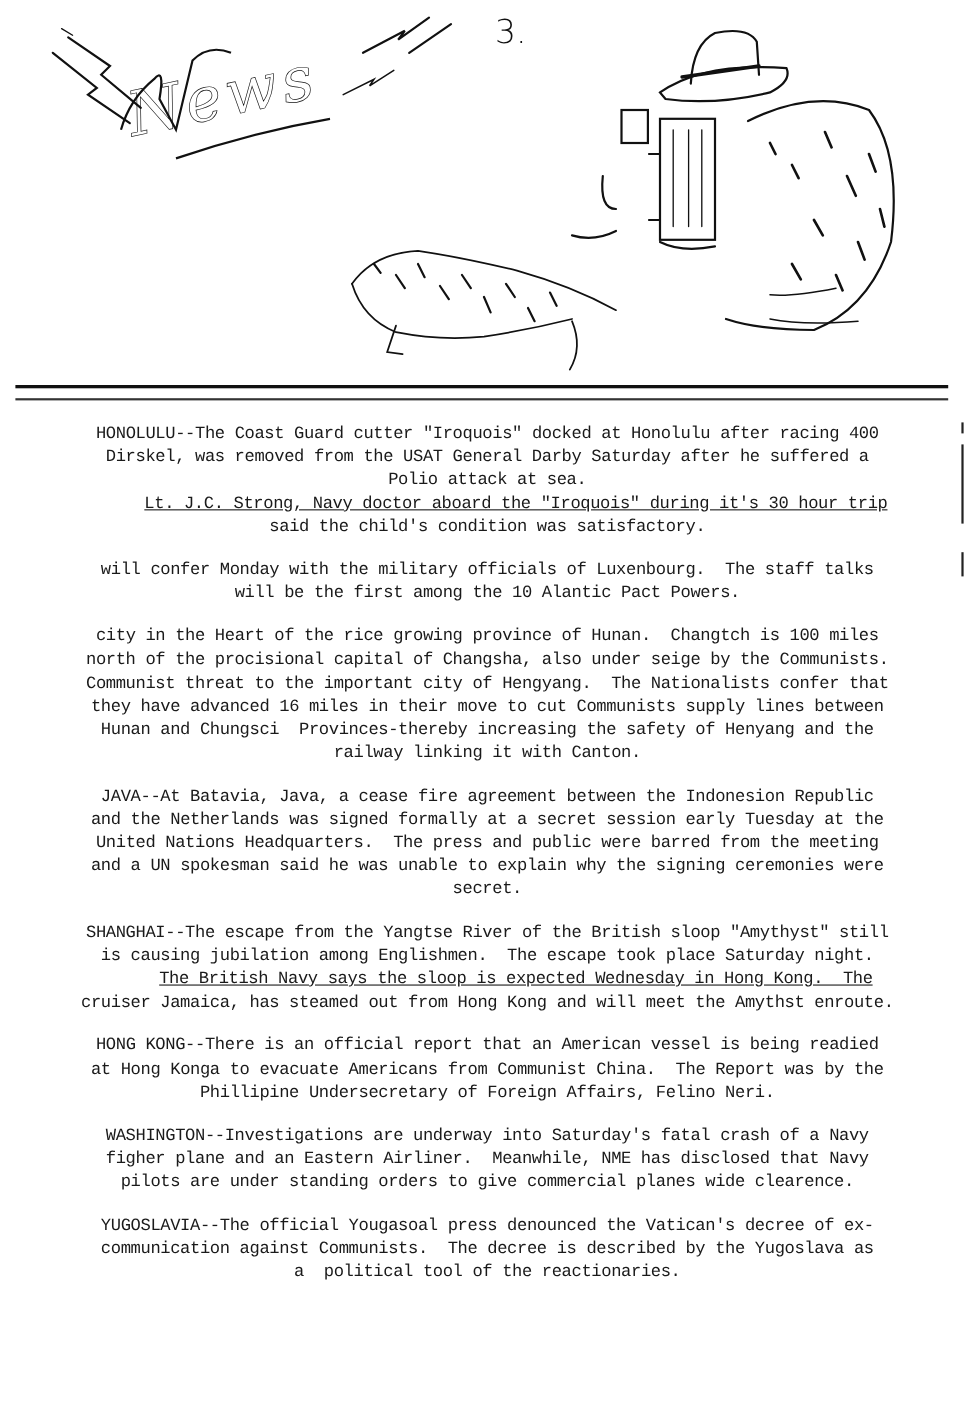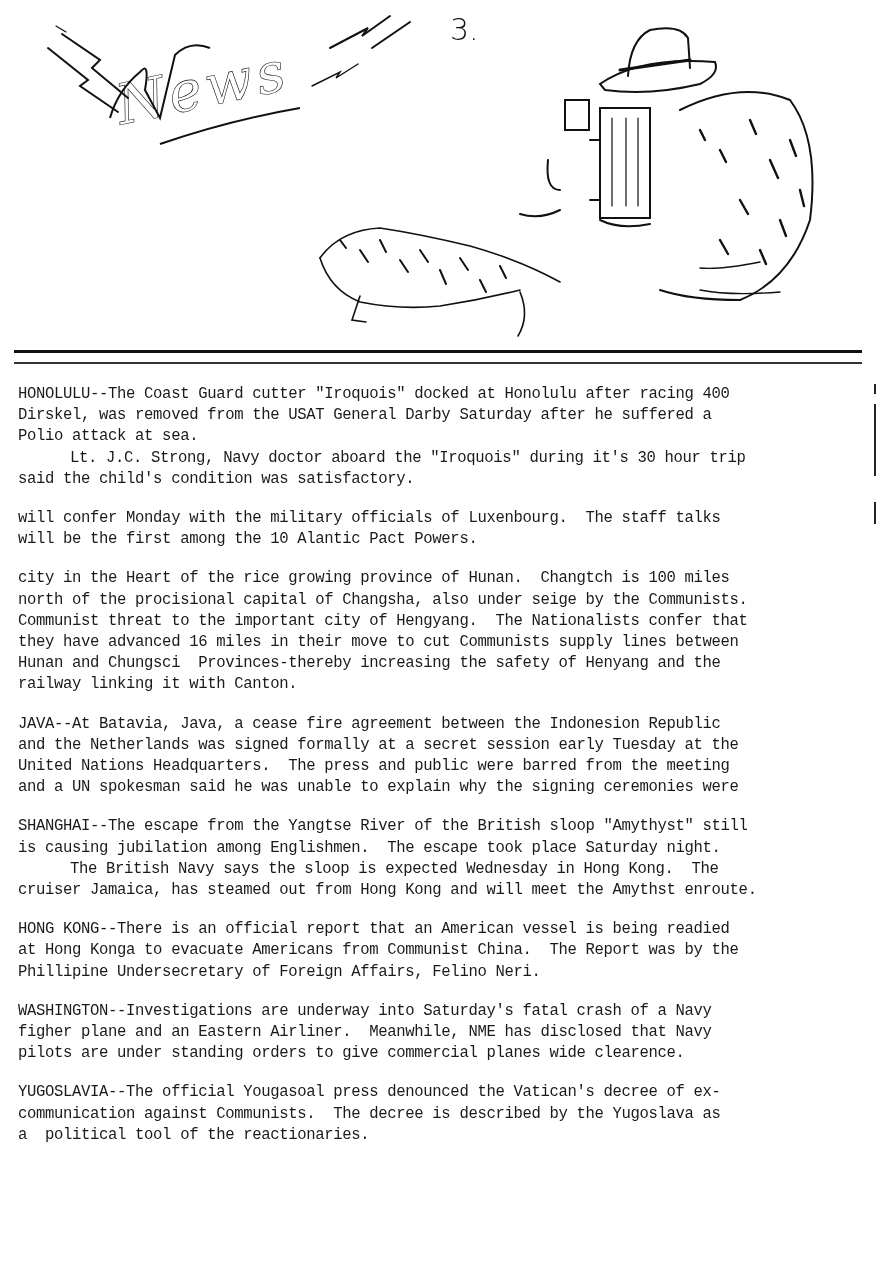--- a/index.html
+++ b/index.html
@@ -18,25 +18,25 @@
       position: absolute; left: 115px; top: 55px;
       font-family: "DejaVu Serif", serif; font-style: italic; font-size: 56px;
       color: #111; transform: rotate(-12deg); letter-spacing: 4px;
       -webkit-text-stroke: 0.6px #111; color: transparent;
     }
     .rule { position: absolute; left: 14px; width: 848px; background: #111; }
     .rule.r1 { top: 350px; height: 2.5px; }
     .rule.r2 { top: 362px; height: 1.5px; background: #333; }
     .articles {
       position: absolute; left: 18px; top: 384px; width: 850px;
-      font-size: 15.6px; line-height: 21.2px; letter-spacing: -0.35px;
+      font-size: 15.6px; line-height: 21.2px; letter-spacing: -0.35px; text-align: center;
     }
     .article { margin: 0; }
     .article p { margin: 0; white-space: pre; }
-    .article p.indent { padding-left: 52px; }
+    .article p.indent { padding-left: 52px; text-decoration: underline; }
     .gap-a { height: 18px; }
     .edge-mark { position: absolute; left: 874px; width: 1.5px; background: #222; }
   </style>
 </head>
 <body>
 
 <div class="masthead">
   <svg width="876" height="340" viewBox="0 0 876 340">
 
     <g stroke="#111" stroke-width="2" fill="none" stroke-linecap="round">
@@ -117,20 +117,21 @@
     <p>Hunan and Chungsci  Provinces-thereby increasing the safety of Henyang and the</p>
     <p>railway linking it with Canton.</p>
   </div>
   <div class="gap-a"></div>
 
   <div class="article">
     <p>JAVA--At Batavia, Java, a cease fire agreement between the Indonesion Republic</p>
     <p>and the Netherlands was signed formally at a secret session early Tuesday at the</p>
     <p>United Nations Headquarters.  The press and public were barred from the meeting</p>
     <p>and a UN spokesman said he was unable to explain why the signing ceremonies were</p>
+    <p>secret.</p>
   </div>
   <div class="gap-a"></div>
 
   <div class="article">
     <p>SHANGHAI--The escape from the Yangtse River of the British sloop "Amythyst" still</p>
     <p>is causing jubilation among Englishmen.  The escape took place Saturday night.</p>
     <p class="indent">The British Navy says the sloop is expected Wednesday in Hong Kong.  The</p>
     <p>cruiser Jamaica, has steamed out from Hong Kong and will meet the Amythst enroute.</p>
   </div>
   <div class="gap-a"></div>

